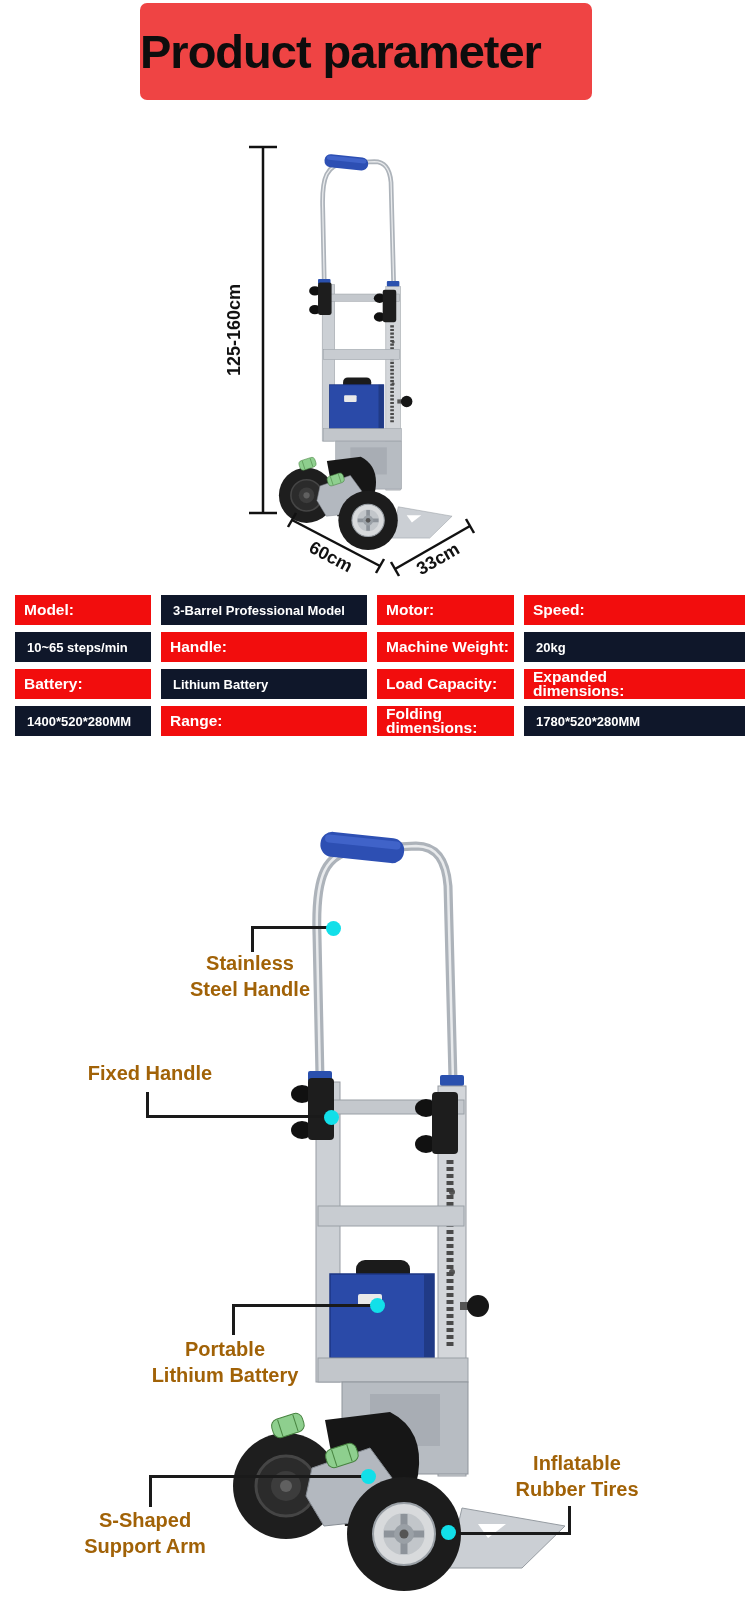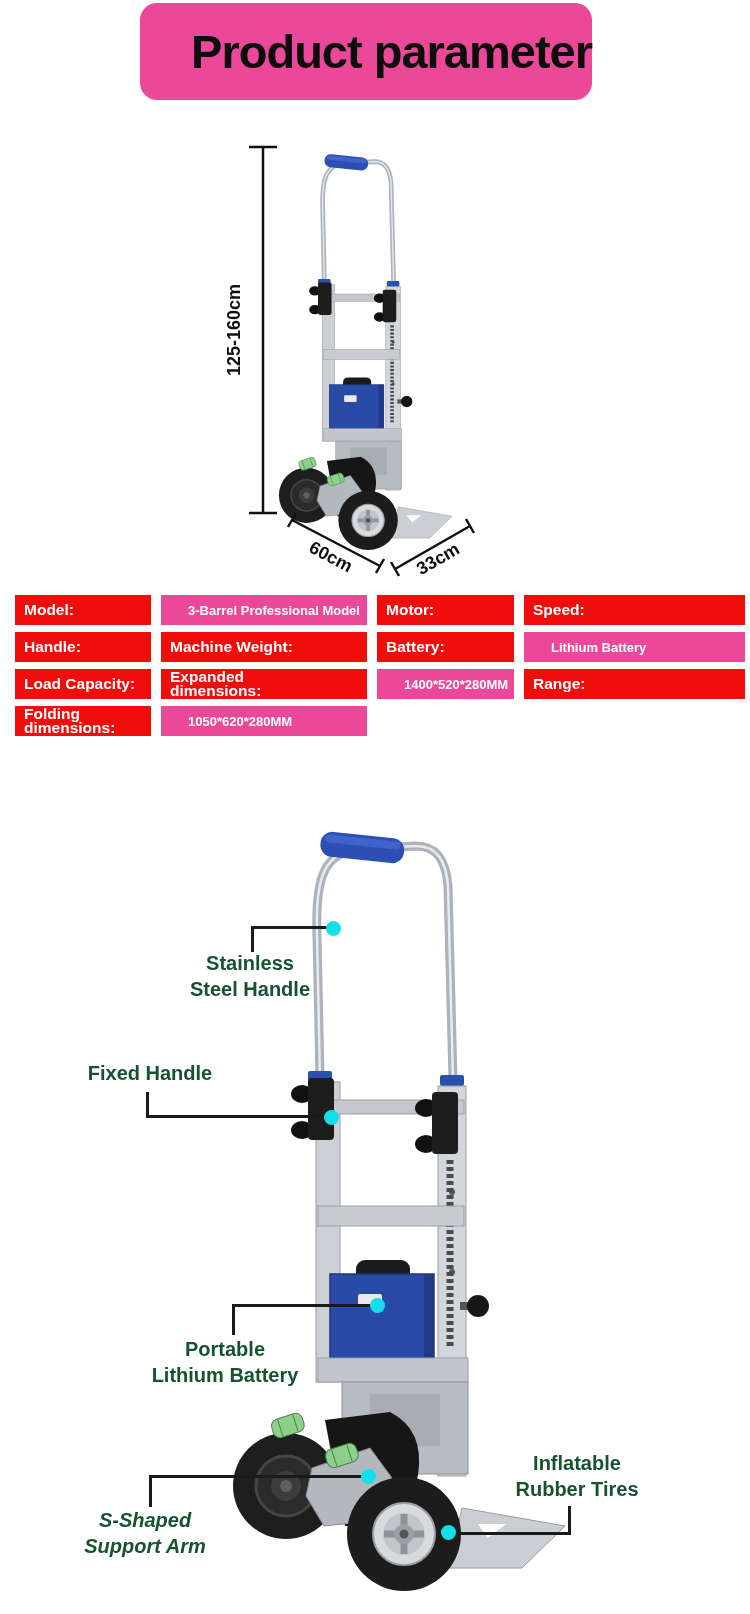--- a/index.html
+++ b/index.html
@@ -3,39 +3,39 @@
 <meta charset="utf-8">
 <style>
   html,body{margin:0;padding:0;}
   body{
     width:750px;height:1614px;position:relative;background:#ffffff;
     font-family:"Liberation Sans",sans-serif;overflow:hidden;
   }
   .abs{position:absolute;}
   
   .banner{
-    left:140px;top:3px;width:452px;height:97px;background:#ec4899;
-    border-radius:17px;display:flex;align-items:center;justify-content:flex-end;
+    left:140px;top:3px;width:452px;height:97px;background:#ef4444;
+    border-radius:7px;display:flex;align-items:center;justify-content:flex-start;
   }
   .banner-text{
     font-size:47px;font-weight:bold;color:#0d0d0d;letter-spacing:-1px;white-space:nowrap;
   }
   
   .spec-table{
     left:15px;top:595px;width:638px;display:grid;
     grid-template-columns:136px 206px 137px 221px;
     grid-auto-rows:30px;column-gap:10px;row-gap:7px;
   }
   .cell{display:flex;align-items:center;color:#ffffff;font-weight:bold;white-space:pre-line;}
   .cell-label{background:#f20d0d;font-size:15.5px;line-height:14.5px;padding-left:9px;}
-  .cell-value{background:#ec4899;font-size:13px;line-height:13px;padding-left:27px;}
+  .cell-value{background:#0f172a;font-size:13px;line-height:13px;padding-left:12px;}
   .cell-value.small{font-size:11.5px;line-height:12.5px;}
   
   .callout{
-    color:#14532d;font-weight:bold;font-size:20px;line-height:26px;
+    color:#a16207;font-weight:bold;font-size:20px;line-height:26px;
     text-align:center;white-space:pre-line;
   }
   .leader{background:#1a1a1a;}
   .leader.h{height:3px;}
   .leader.v{width:3px;}
   .dot{
     width:15px;height:15px;border-radius:50%;background:#12dfe9;
   }
   svg text{
     font-family:"Liberation Sans",sans-serif;font-weight:bold;fill:#111111;
@@ -159,35 +159,37 @@
   </g>
   <text x="221" y="429" transform="rotate(-30 221 429)" text-anchor="middle" font-size="18">33cm</text>
 </svg>
 
 <div class="abs spec-table">
   <div class="cell cell-label">Model:</div>
   <div class="cell cell-value">3-Barrel Professional Model</div>
   <div class="cell cell-label">Motor:</div>
 
   <div class="cell cell-label">Speed:</div>
+  <div class="cell cell-value">10~65 steps/min</div>
   <div class="cell cell-label">Handle:</div>
 
   <div class="cell cell-label">Machine Weight:</div>
+  <div class="cell cell-value">20kg</div>
   <div class="cell cell-label">Battery:</div>
   <div class="cell cell-value">Lithium Battery</div>
 
   <div class="cell cell-label">Load Capacity:</div>
   <div class="cell cell-label">Expanded
 dimensions:</div>
   <div class="cell cell-value">1400*520*280MM</div>
 
   <div class="cell cell-label">Range:</div>
   <div class="cell cell-label">Folding
 dimensions:</div>
-  <div class="cell cell-value">1050*620*280MM</div>
+  <div class="cell cell-value">1780*520*280MM</div>
 </div>
 
 <svg class="abs" style="left:220px;top:820px;" width="360" height="790" viewBox="0 0 360 790">
   <use href="#truck"></use>
 </svg>
 
 <div class="abs leader h" style="left:251px;top:926px;width:84px;"></div>
 <div class="abs leader v" style="left:251px;top:926px;height:26px;"></div>
 <div class="abs dot" style="left:326px;top:921px;"></div>
 <div class="abs callout" style="left:160px;top:950px;width:180px;">Stainless
@@ -200,20 +202,20 @@
 
 <div class="abs leader h" style="left:232px;top:1304px;width:147px;"></div>
 <div class="abs leader v" style="left:232px;top:1304px;height:31px;"></div>
 <div class="abs dot" style="left:370px;top:1298px;"></div>
 <div class="abs callout" style="left:135px;top:1336px;width:180px;">Portable
 Lithium Battery</div>
 
 <div class="abs leader h" style="left:149px;top:1475px;width:221px;"></div>
 <div class="abs leader v" style="left:149px;top:1475px;height:32px;"></div>
 <div class="abs dot" style="left:361px;top:1469px;"></div>
-<div class="abs callout" style="left:55px;top:1507px;width:180px;font-style:italic;">S-Shaped
+<div class="abs callout" style="left:55px;top:1507px;width:180px;">S-Shaped
 Support Arm</div>
 
 <div class="abs callout" style="left:487px;top:1450px;width:180px;">Inflatable
 Rubber Tires</div>
 <div class="abs leader v" style="left:568px;top:1506px;height:29px;"></div>
 <div class="abs leader h" style="left:450px;top:1532px;width:121px;"></div>
 <div class="abs dot" style="left:441px;top:1525px;"></div>
 
 </body></html>

